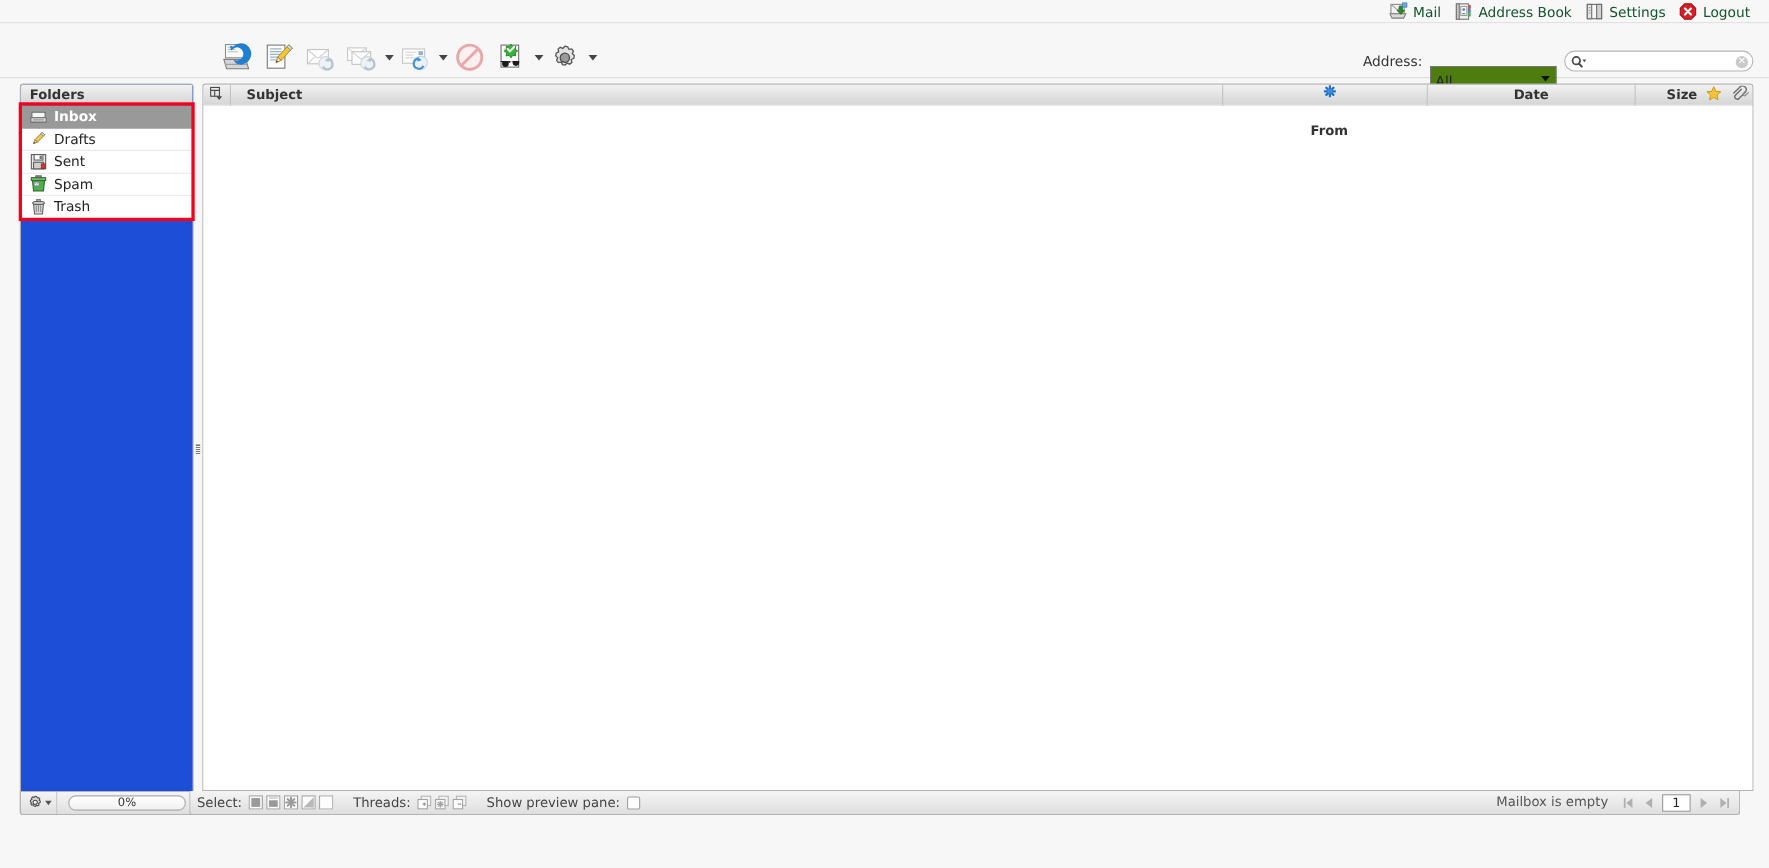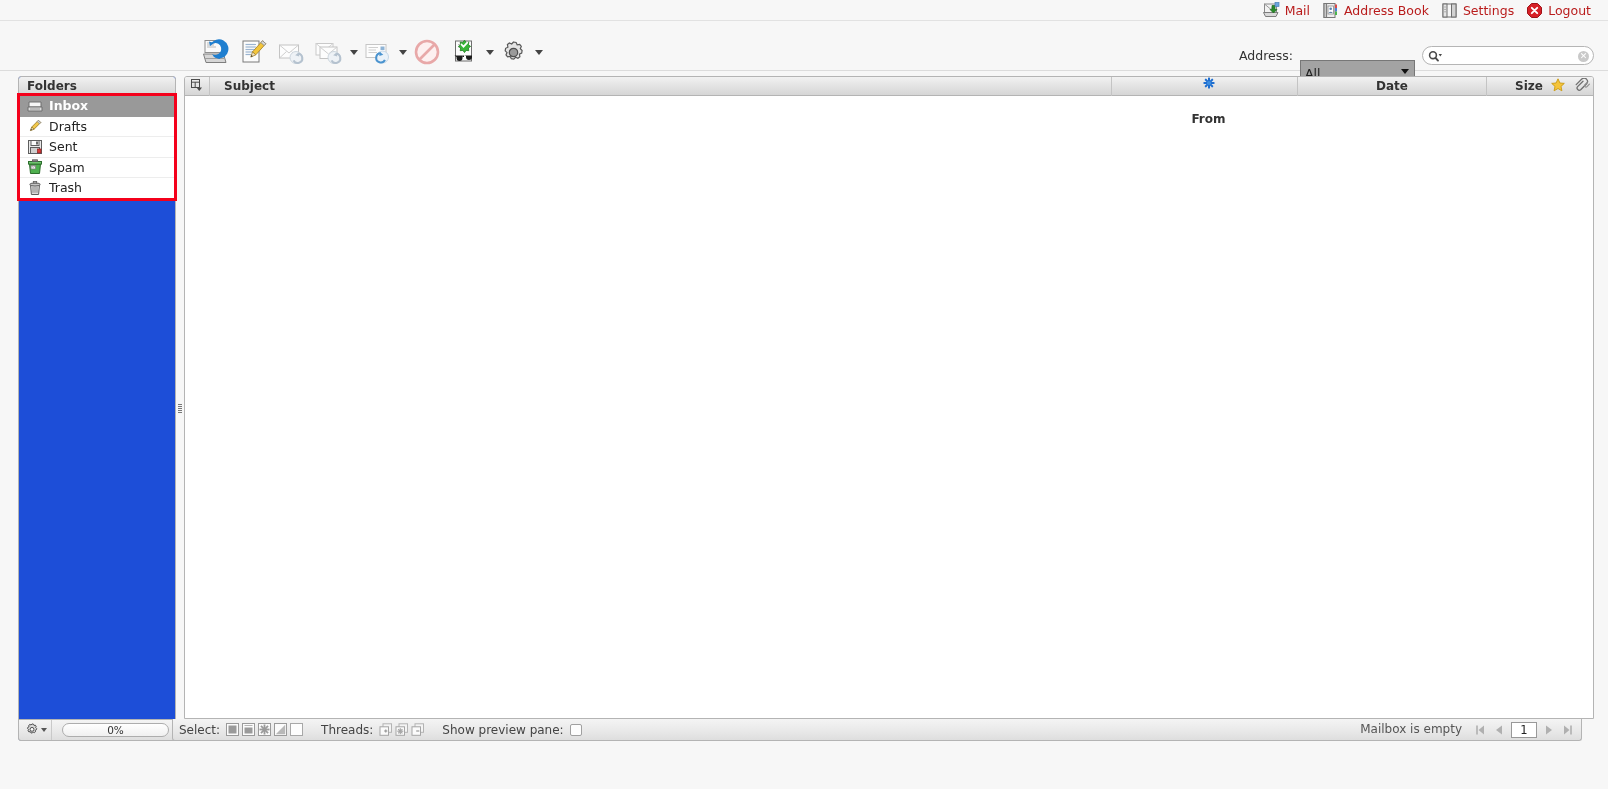--- a/index.html
+++ b/index.html
@@ -43,21 +43,21 @@
     align-items: center;
     gap: 0px;
   }
   .task-item {
     display: flex;
     align-items: center;
     height: 20px;
     padding: 0 9px 0 3px;
     gap: 5px;
     cursor: pointer;
-    color: #b91c1c;
+    color: #14532d;
     font-size: 12.5px;
     white-space: nowrap;
   }
   .task-icon {
     width: 17px; height: 17px;
     display: block;
     flex: 0 0 17px;
   }
   #taskbar-sep {
     position: absolute;
@@ -112,21 +112,21 @@
     right: 14px; top: 44px;
     height: 22px;
     display: flex;
     align-items: center;
     gap: 7px;
   }
   #filter-label { font-size: 12.5px; color: #333; }
   #filter-select {
     width: 115px; height: 20px;
     border: 1px solid #777;
-    background: #a3a3a3;
+    background: #4d7c0f;
     font-size: 12.5px;
     color: #222;
     position: relative;
     display: flex;
     align-items: center;
     padding: 12px 4px;
     cursor: pointer;
     margin-top: 36px;
   }
   #filter-select .sel-arrow {

